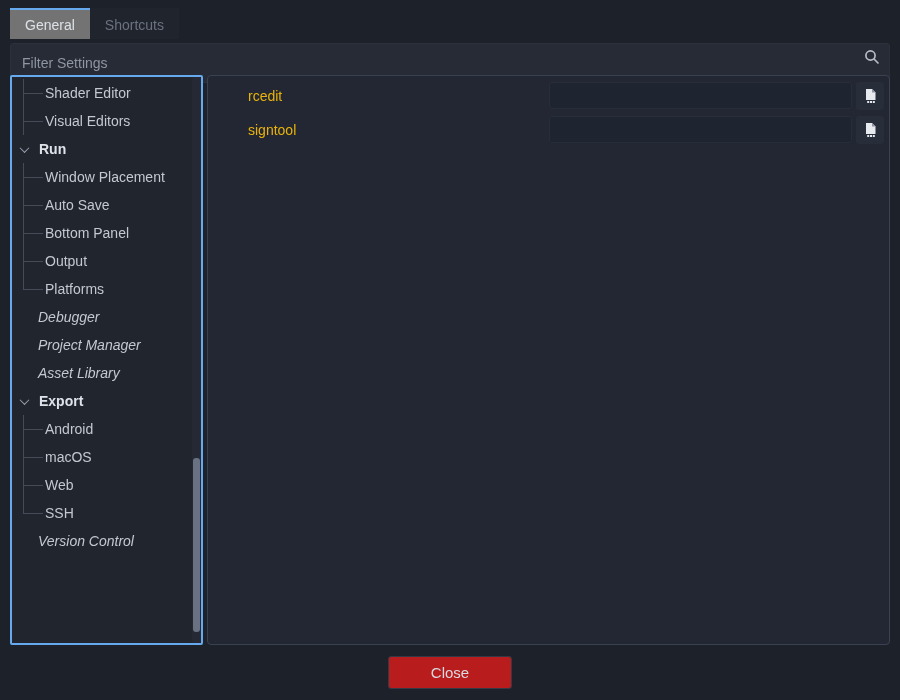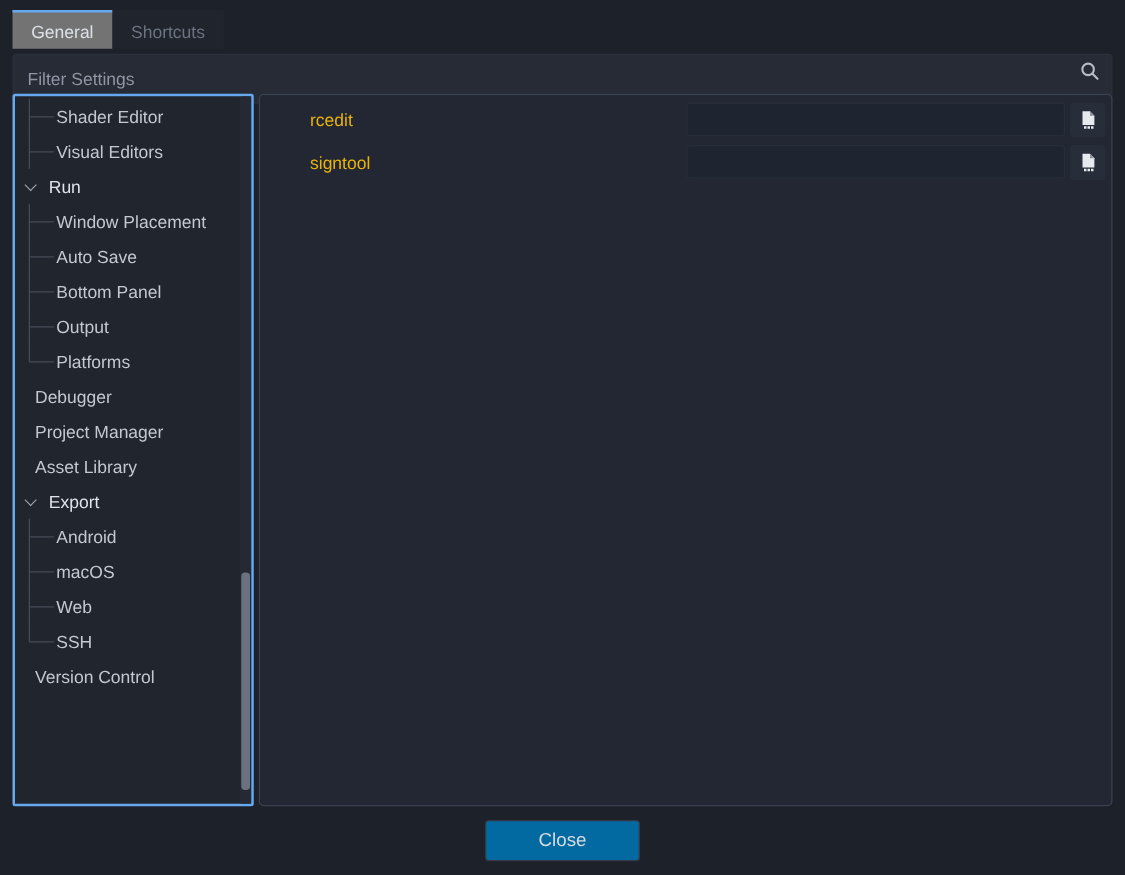--- a/index.html
+++ b/index.html
@@ -26,22 +26,22 @@
   .search-ic{position:absolute;right:9px;top:5px;width:18px;height:18px;}
   
   .content{position:absolute;left:10px;top:75px;right:10px;bottom:55px;display:flex;gap:4px;}
   .tree-panel{
     width:189px;flex:none;background:#20252e;border:2px solid var(--accent);
     border-radius:2px;position:relative;overflow:hidden;
   }
   .tree-scroll{position:absolute;inset:0;padding-top:2px;}
   .tree-row{position:relative;height:28px;display:flex;align-items:center;font-size:14px;color:#c3c8d1;cursor:default;}
   .tree-row.depth1{padding-left:27px;}
-  .tree-row.root{padding-left:10px;}
-  .tree-row.section{padding-left:4px;font-weight:normal;color:#dfe3e9;}
+  .tree-row.root{padding-left:20px;font-style:italic;}
+  .tree-row.section{padding-left:4px;font-weight:bold;color:#dfe3e9;}
   .row-label{padding:3px 6px;border-radius:2px;white-space:nowrap;}
   .tree-row.selected .row-label{background:var(--selection);color:#ffffff;flex:1;margin-right:13px;}
   .guide{position:absolute;left:11px;top:0;width:20px;height:100%;pointer-events:none;}
   .guide::before{content:"";position:absolute;left:0;top:0;bottom:0;border-left:1px solid #464c57;}
   .guide::after{content:"";position:absolute;left:0;top:50%;width:100%;border-top:1px solid #464c57;}
   .guide.end::before{bottom:50%;}
   .chev{width:16px;height:16px;display:inline-flex;align-items:center;justify-content:center;margin-right:1px;}
   .chev::before{content:"";width:6px;height:6px;border-right:1.6px solid #9aa1ac;border-bottom:1.6px solid #9aa1ac;
     transform:rotate(45deg) translate(-1px,-1px);}
   .vscroll-track{position:absolute;top:0;bottom:0;right:0;width:9px;background:#242933;border-radius:2px;}
@@ -51,21 +51,21 @@
     position:relative;overflow:hidden;padding-top:5px;box-sizing:border-box;}
   .prop-row{height:29px;display:flex;align-items:center;margin:0 5px 5px 0;padding-left:22px;}
   .prop-label{flex:1;font-size:14px;color:#eab308;margin-left:18px;}
   .prop-input{width:303px;height:27px;box-sizing:border-box;background:#1f2530;border:1px solid #272d39;
     border-radius:3px;color:#c6cad2;font-size:13px;padding:0 8px;outline:none;flex:none;
     font-family:"Liberation Sans","DejaVu Sans",sans-serif;}
   .browse-btn{width:28px;height:28px;flex:none;margin-left:4px;background:#272d39;border:none;
     border-radius:3px;display:flex;align-items:center;justify-content:center;cursor:default;padding:0;}
   
   .footer{position:absolute;left:0;right:0;bottom:0;height:55px;display:flex;align-items:center;justify-content:center;}
-  .close-btn{background:#0369a1;border:1px solid #333947;border-radius:3px;color:#d8dce2;
+  .close-btn{background:#b91c1c;border:1px solid #333947;border-radius:3px;color:#d8dce2;
     font-size:15px;padding:7px 42px;cursor:default;font-family:"Liberation Sans","DejaVu Sans",sans-serif;}
 </style>
 </head>
 <body>
 
 <div>
 
   <div class="tabbar">
       <div class="tab active">General</div>
       <div class="tab">Shortcuts</div>

